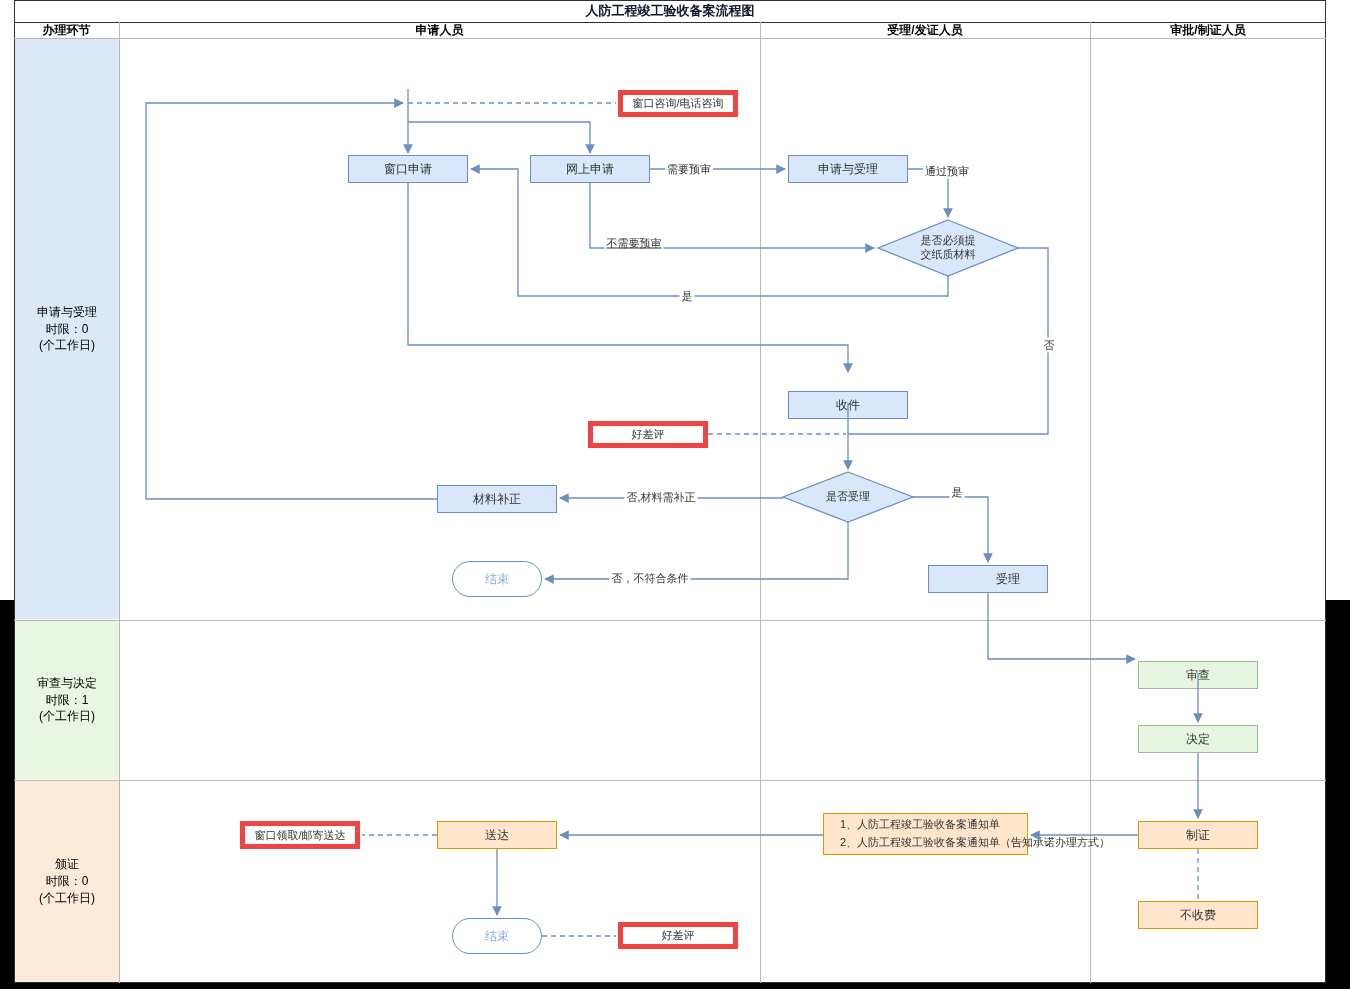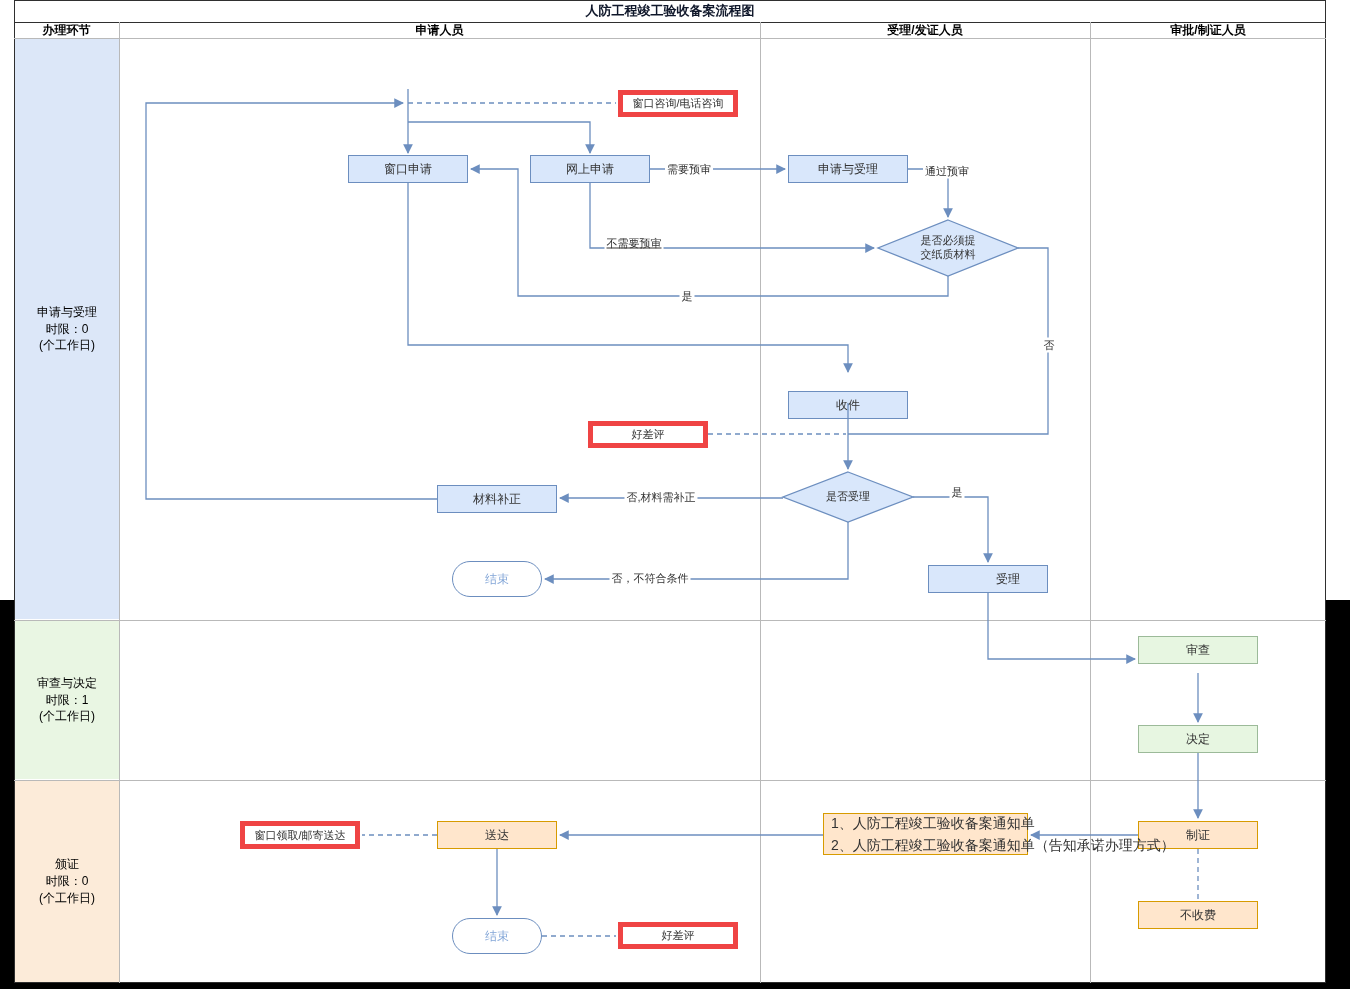--- a/index.html
+++ b/index.html
@@ -23,21 +23,21 @@
   .node{position:absolute;box-sizing:border-box;z-index:2;
         display:flex;align-items:center;justify-content:center;
         font-size:12px;color:#333;text-align:center;}
   .blue{background:#d9e7fb;border:1px solid #6c8ebf;}
   .green{background:#e7f6e1;border:1px solid #9cba99;}
   .orange{background:#ffe6cc;border:1px solid #d79b00;}
   .plain{background:#fff;border:5px solid #ef4444;}
   .pill{background:#fff;border:1px solid #6c8ebf;border-radius:18px;color:#84a7d8;}
   .small{font-size:11px;}
   .notice{flex-direction:column;align-items:flex-start;justify-content:center;
-          padding-left:7px;font-size:14px;line-height:1.6;white-space:nowrap;overflow:visible;}
+          padding-left:16px;font-size:11px;line-height:1.6;white-space:nowrap;overflow:visible;}
   #edges{position:absolute;left:0;top:0;z-index:3;pointer-events:none;}
   .edge-label{position:absolute;transform:translate(-50%,-50%);z-index:4;
               background:#fff;padding:0 2px;font-size:11px;color:#333;white-space:nowrap;}
   .diamond-label{position:absolute;transform:translate(-50%,-50%);z-index:4;
                  font-size:11px;color:#333;text-align:center;line-height:1.25;white-space:nowrap;}
   .diamond-label span{display:block;}
 </style>
 </head>
 <body>
 
@@ -81,21 +81,21 @@
 
   <div class="node plain small" style="left:618px;top:90px;width:120px;height:27px;">窗口咨询/电话咨询</div>
   <div class="node blue" style="left:348px;top:155px;width:120px;height:28px;">窗口申请</div>
   <div class="node blue" style="left:530px;top:155px;width:120px;height:28px;">网上申请</div>
   <div class="node blue" style="left:788px;top:155px;width:120px;height:28px;">申请与受理</div>
   <div class="node blue" style="left:788px;top:391px;width:120px;height:28px;">收件</div>
   <div class="node plain small" style="left:588px;top:421px;width:120px;height:27px;">好差评</div>
   <div class="node blue" style="left:437px;top:485px;width:120px;height:28px;">材料补正</div>
   <div class="node pill" style="left:452px;top:561px;width:90px;height:36px;">结束</div>
   <div class="node blue" style="left:928px;top:565px;width:120px;height:28px;padding-left:40px;">受理</div>
-  <div class="node green" style="left:1138px;top:636px;width:120px;height:28px;">审查</div>
+  <div class="node green" style="left:1138px;top:661px;width:120px;height:28px;">审查</div>
   <div class="node green" style="left:1138px;top:725px;width:120px;height:28px;">决定</div>
   <div class="node orange" style="left:1138px;top:821px;width:120px;height:28px;">制证</div>
   <div class="node orange notice" style="left:823px;top:813px;width:205px;height:42px;">
     <span>1、人防工程竣工验收备案通知单</span>
     <span>2、人防工程竣工验收备案通知单（告知承诺办理方式）</span>
   </div>
   <div class="node orange" style="left:437px;top:821px;width:120px;height:28px;">送达</div>
   <div class="node plain small" style="left:240px;top:821px;width:120px;height:28px;">窗口领取/邮寄送达</div>
   <div class="node orange" style="left:1138px;top:901px;width:120px;height:28px;">不收费</div>
   <div class="node pill" style="left:452px;top:918px;width:90px;height:36px;">结束</div>

